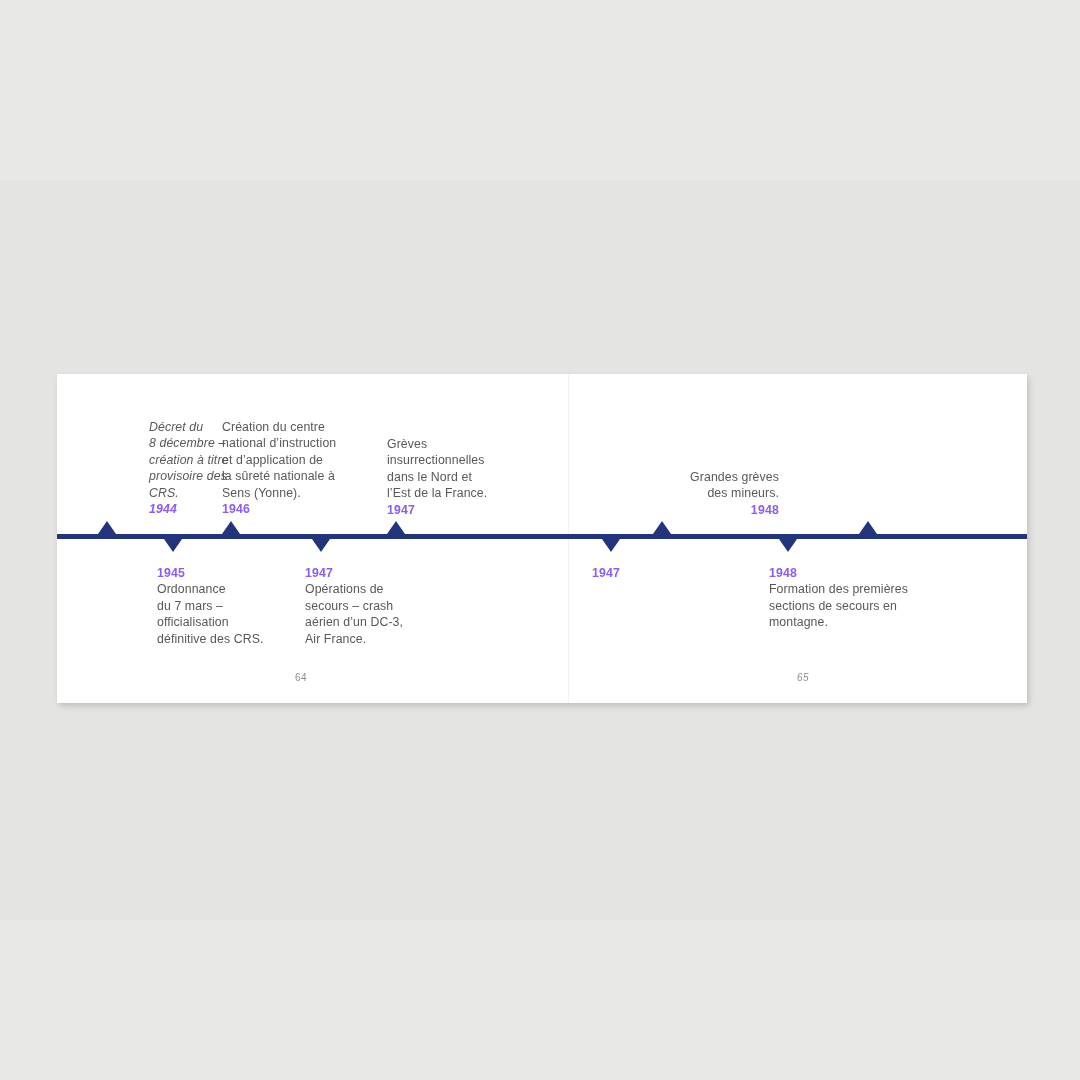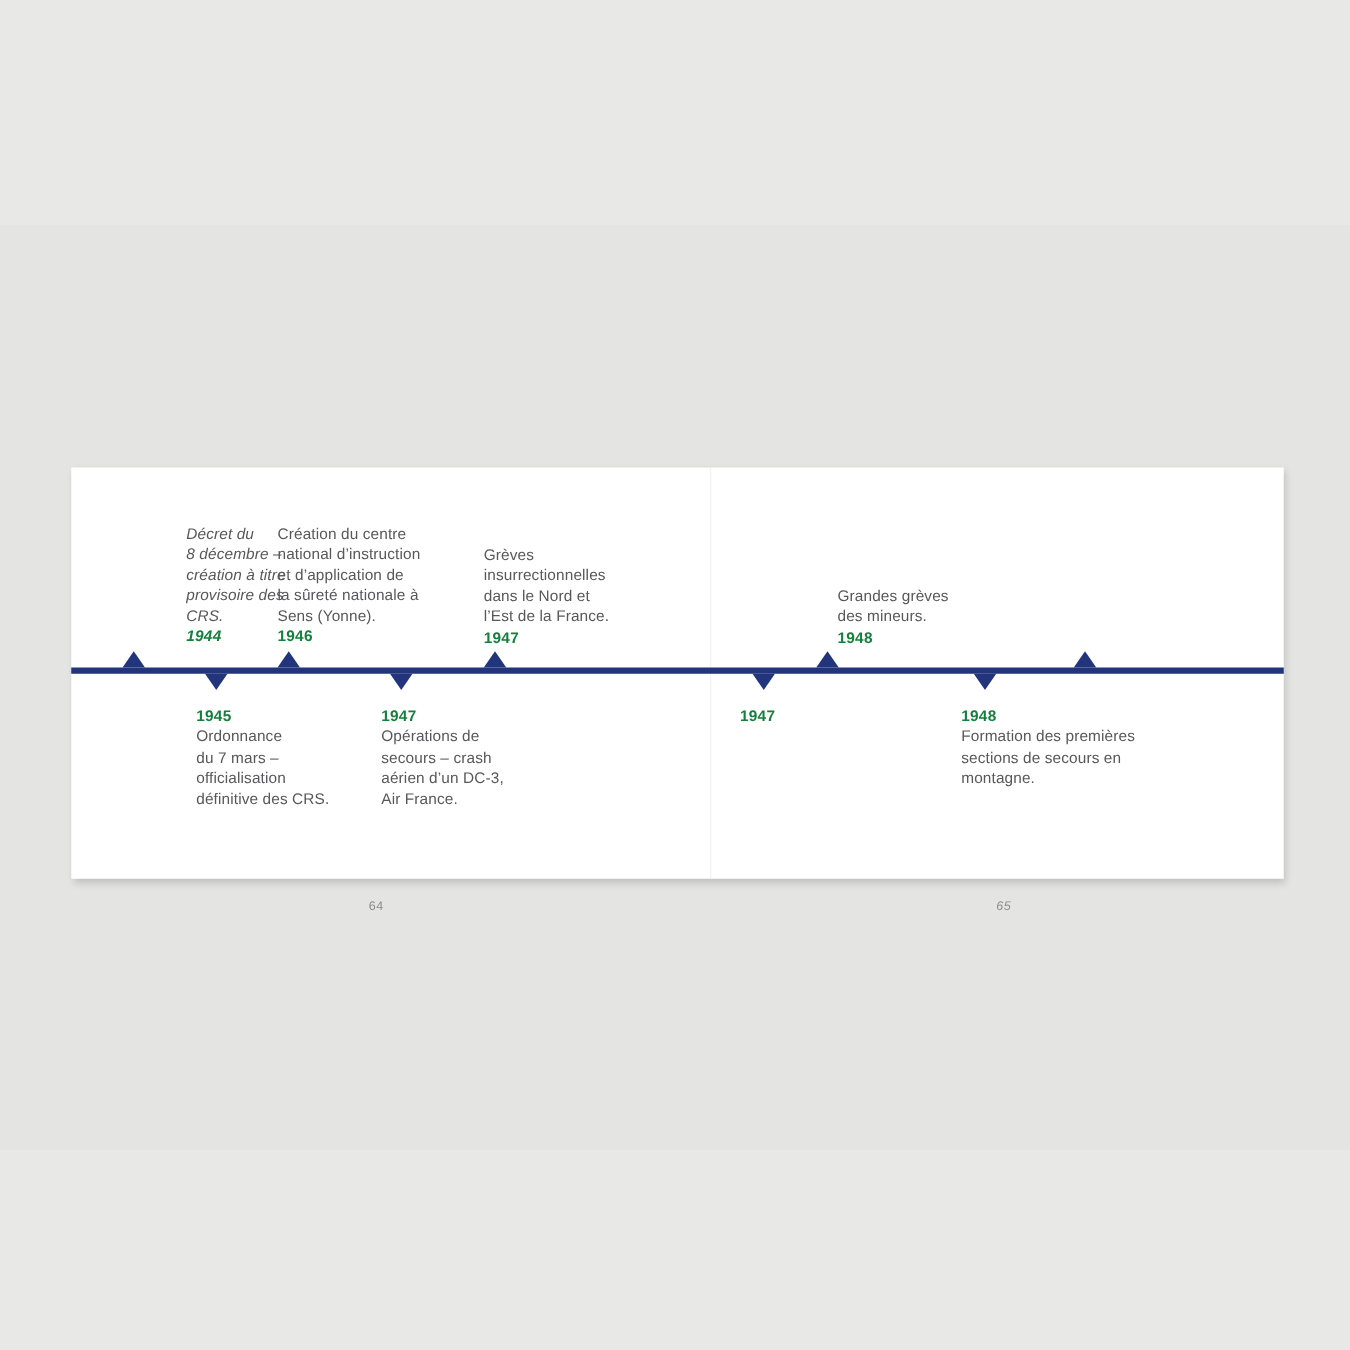--- a/index.html
+++ b/index.html
@@ -78,36 +78,35 @@
     position: absolute;
     color: #58585b;
     font-size: 12.3px;
     line-height: 16.4px;
     letter-spacing: 0.1px;
   }
   .entry.above {
     text-align: left;
   }
   .entry .year {
-    color: #15803d;
+    color: #8b5cf6;
     font-weight: bold;
     letter-spacing: 0.2px;
   }
   .entry .desc {
     white-space: pre-line;
   }
 
   
   .page-number {
     position: absolute;
     top: 298px;
     font-size: 10px;
     color: #8c8c8c;
     letter-spacing: 0.4px;
-    margin-top: 48px;
   }
 </style>
 </head>
 <body>
 
 <div class="bg-band bg-band-top"></div>
 <div class="bg-band bg-band-mid"></div>
 <div class="bg-band bg-band-bottom"></div>
 
 <div class="spread">
@@ -136,21 +135,21 @@
 
   <div class="entry above" style="left:330px; top:62px; width:140px;">
     <div class="desc">Grèves
 insurrectionnelles
 dans le Nord et
 l’Est de la France.</div>
     <div class="year">1947</div>
   </div>
   <div class="marker up" style="left:330px;"></div>
 
-  <div class="entry above" style="left:613px; top:95px; width:130px;">
+  <div class="entry above" style="left:592px; top:95px; width:130px;text-align:right;">
     <div class="desc">Grandes grèves
 des mineurs.</div>
     <div class="year">1948</div>
   </div>
   <div class="marker up" style="left:596px;"></div>
 
   <div class="marker up" style="left:802px;"></div>
 
   <div class="axis"></div>
 

